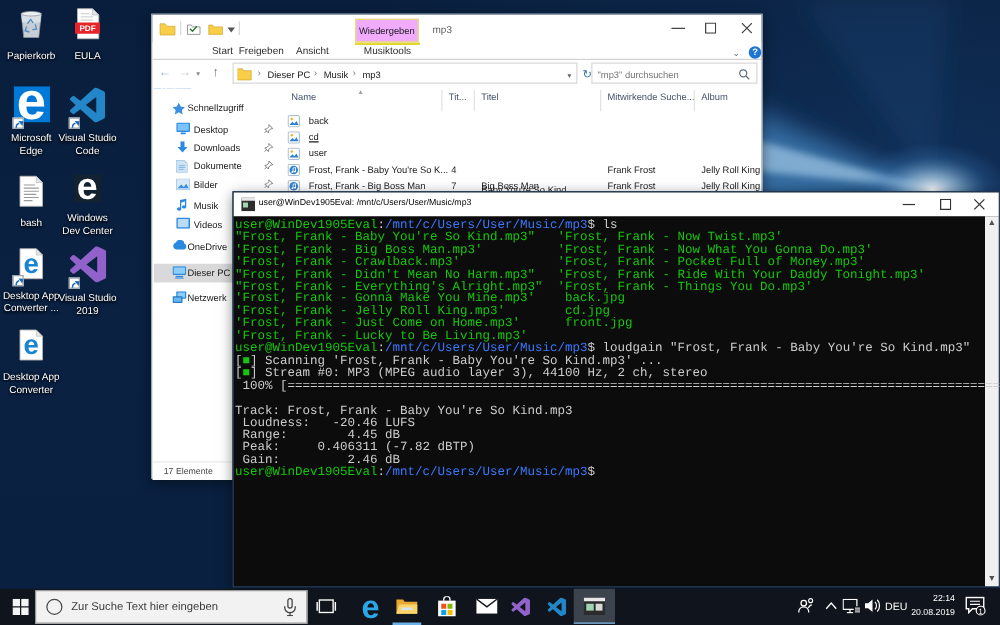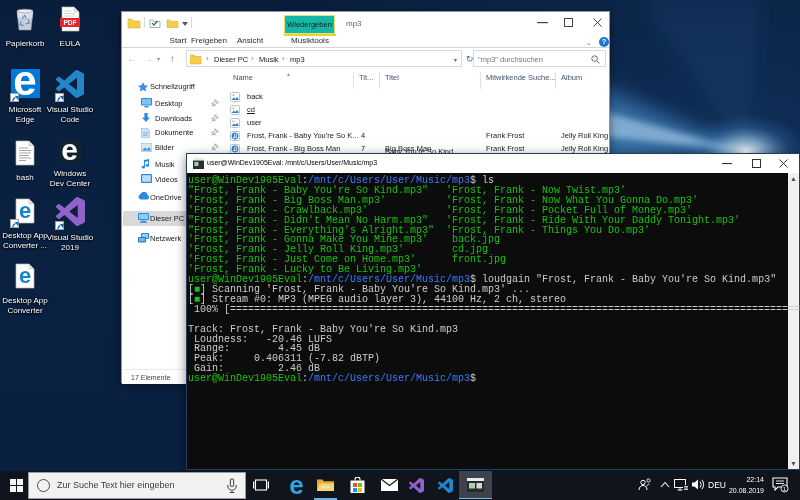--- a/index.html
+++ b/index.html
@@ -173,21 +173,21 @@
 
   <svg class="abs" style="left:5px;top:4px" width="80" height="14" viewBox="0 0 80 14">
     <path d="M1 3h4l1.5 2H13v7H1z" fill="#f7ce46" stroke="#caa02c" stroke-width=".5"></path>
     <rect x="17" y="1" width="1" height="11" fill="#d9d9d9"></rect>
     <path d="M23 4h3l1 1.5h6v6H23z" fill="#fff" stroke="#9a9a9a" stroke-width=".8"></path>
     <path d="M25 7l2 2 3.5-4" stroke="#2f7d32" stroke-width="1.2" fill="none"></path>
     <path d="M40 4h3l1 1.5h7v6H40z" fill="#f7ce46" stroke="#caa02c" stroke-width=".5"></path>
     <path d="M55 6l3 4 3-4z" fill="#555"></path>
     <rect x="64" y="1" width="1" height="11" fill="#d9d9d9"></rect>
   </svg>
-  <div class="abs" style="left:162px;top:3px;width:51px;height:19px;background:#14b8a6;border:1px solid #e8dc74;text-align:center;line-height:18px;font-size:7.5px;color:#1a1a1a;">Wiedergeben</div>
+  <div class="abs" style="left:162px;top:3px;width:51px;height:19px;background:#f0abfc;border:1px solid #e8dc74;text-align:center;line-height:18px;font-size:7.5px;color:#1a1a1a;">Wiedergeben</div>
   <div class="abs" style="left:224px;top:7px;font-size:8px;color:#5f5f5f;">mp3</div>
   <svg class="abs" style="left:536px;top:11px;left:536px" width="0" height="0"></svg>
   <svg class="abs" style="left:415px;top:10px" width="11" height="2" viewBox="0 0 11 2">
       <rect width="11" height="1.2" fill="#444"></rect>
     </svg>
   <svg class="abs" style="left:442px;top:6px" width="9" height="9" viewBox="0 0 9 9">
       <rect x=".5" y=".5" width="8" height="8" fill="none" stroke="#444" stroke-width="1"></rect>
     </svg>
   <svg class="abs" style="left:471px;top:6px" width="9" height="9" viewBox="0 0 9 9">
       <path d="M.5.5l8 8M8.5.5l-8 8" stroke="#444" stroke-width="1"></path>

